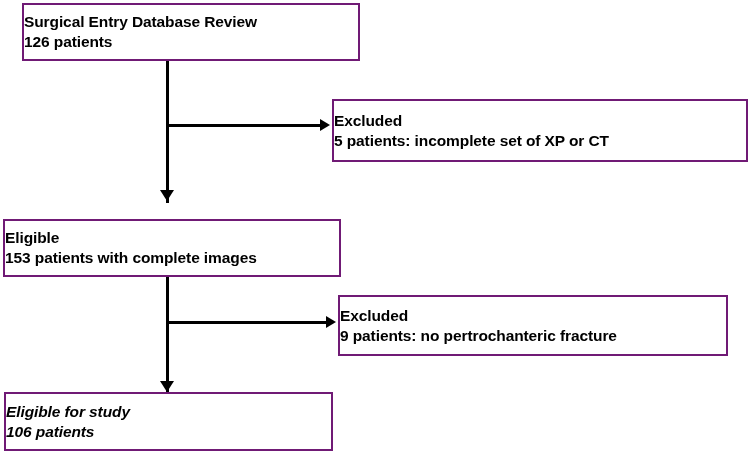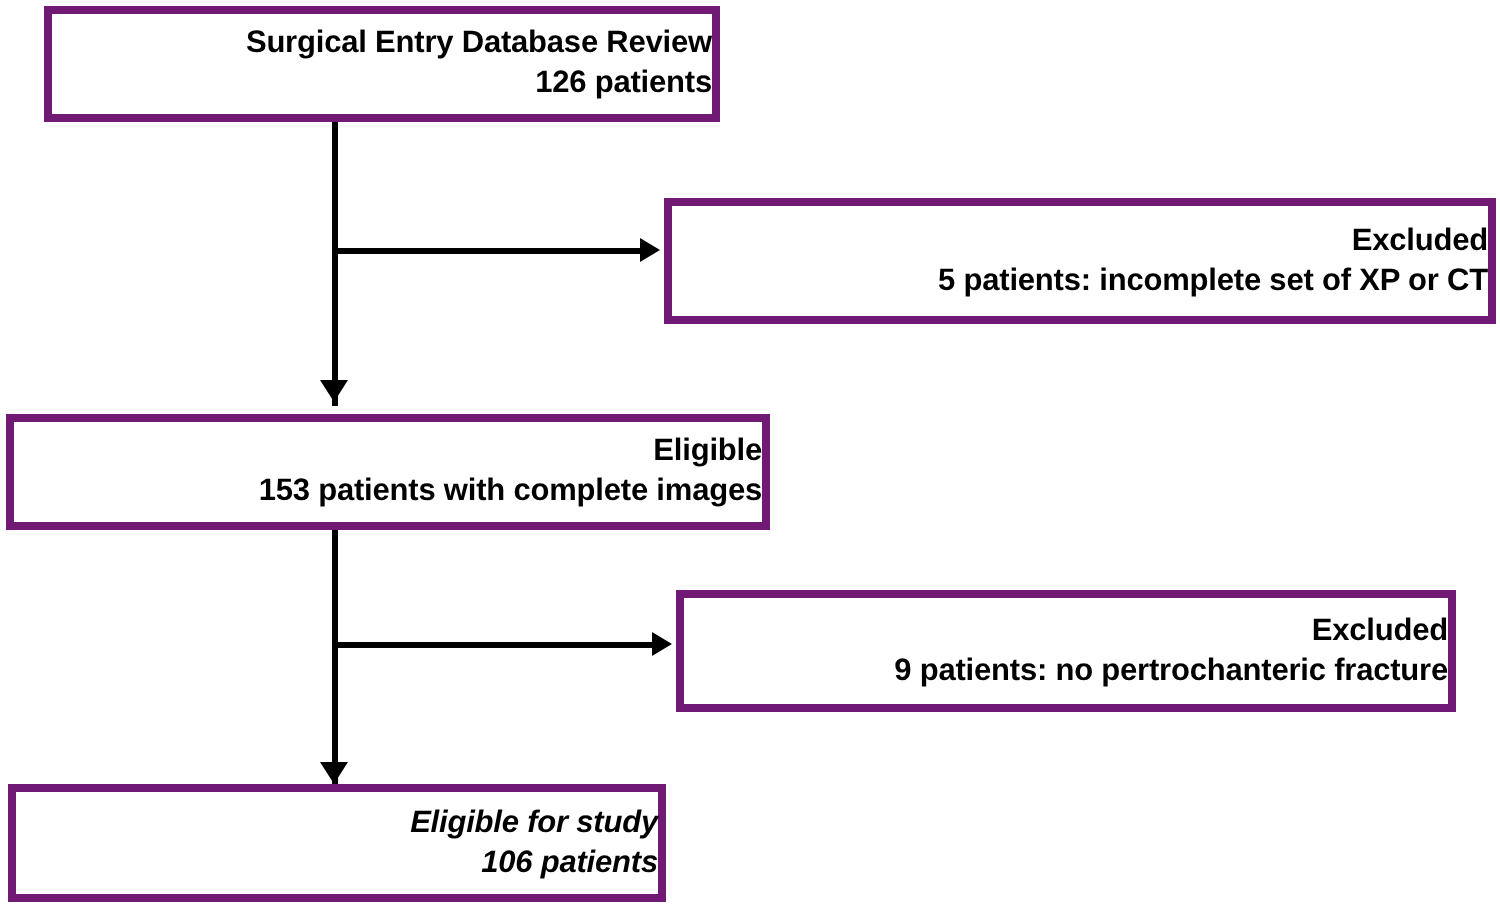--- a/index.html
+++ b/index.html
@@ -12,43 +12,43 @@
     position: relative;
     width: 750px;
     height: 460px;
     background: #ffffff;
     font-family: "Liberation Sans", "DejaVu Sans", sans-serif;
     overflow: hidden;
   }
   .flow-box {
     position: absolute;
     box-sizing: border-box;
-    border: 4px solid #701a75;
+    border: 2px solid #701a75;
     background: #ffffff;
     display: flex;
     flex-direction: column;
-    align-items: flex-end;
+    align-items: flex-start;
     justify-content: center;
     text-align: center;
     color: #000000;
     font-weight: bold;
     font-size: 15.5px;
     line-height: 1.28;
     z-index: 2;
   }
   .flow-box .line1,
   .flow-box .line2 {
     display: block;
     white-space: nowrap;
     letter-spacing: -0.1px;
   }
   
   #box-enrollment { left: 22px;  top: 3px;   width: 338px; height: 58px; }
   #box-excluded-1 { left: 332px; top: 99px;  width: 416px; height: 63px; }
-  #box-eligible   { left: 3px;   top: 207px; width: 382px; height: 58px; }
+  #box-eligible   { left: 3px;   top: 219px; width: 338px; height: 58px; }
   #box-excluded-2 { left: 338px; top: 295px; width: 390px; height: 61px; }
   #box-final      { left: 4px;   top: 392px; width: 329px; height: 59px; font-style: italic; }
 
   
   .conn-v {
     position: absolute;
     width: 3px;
     background: #000000;
     z-index: 1;
   }

